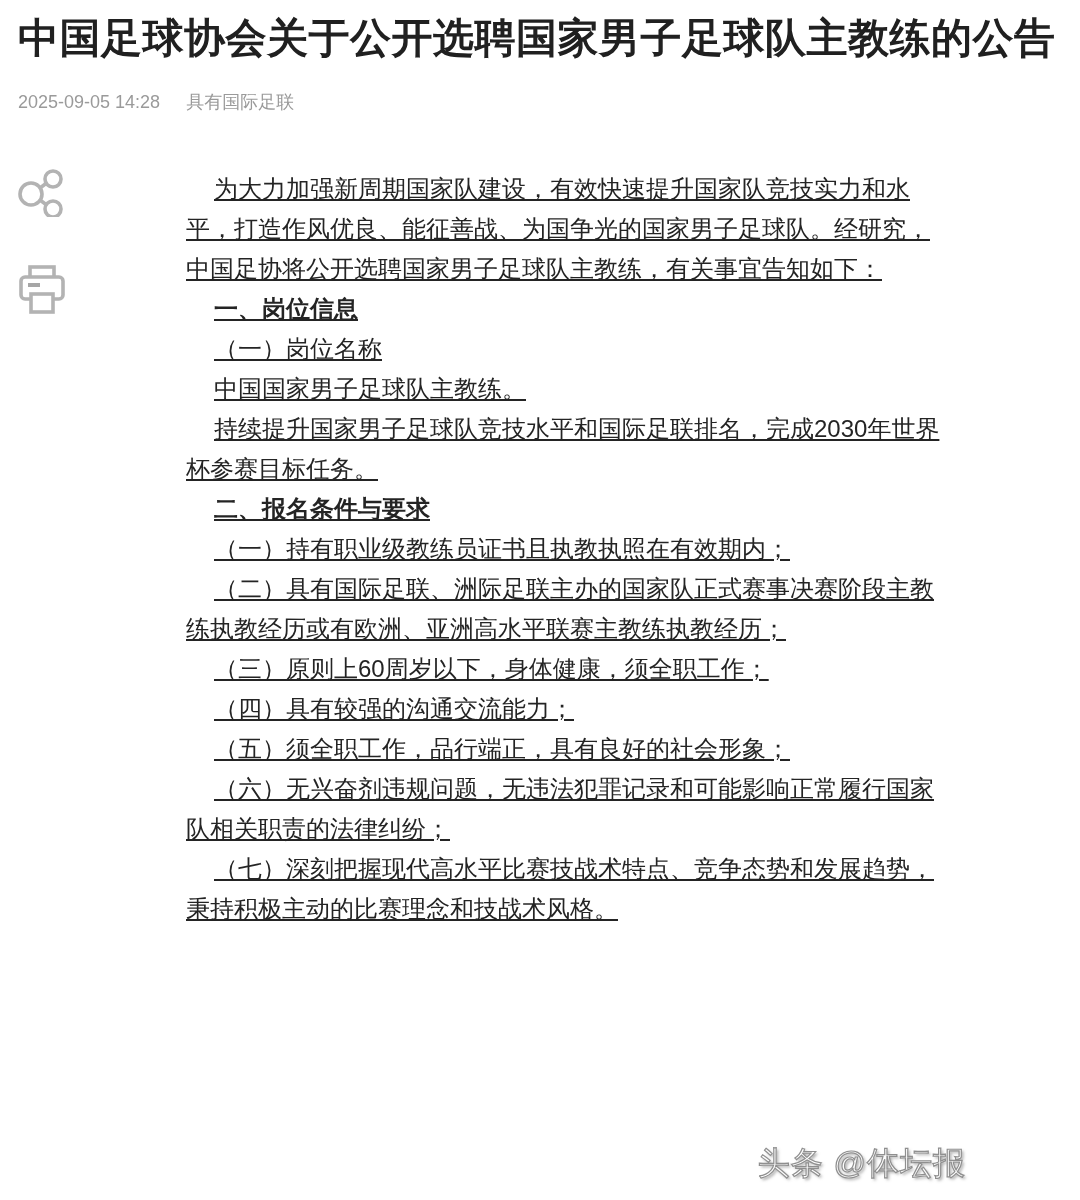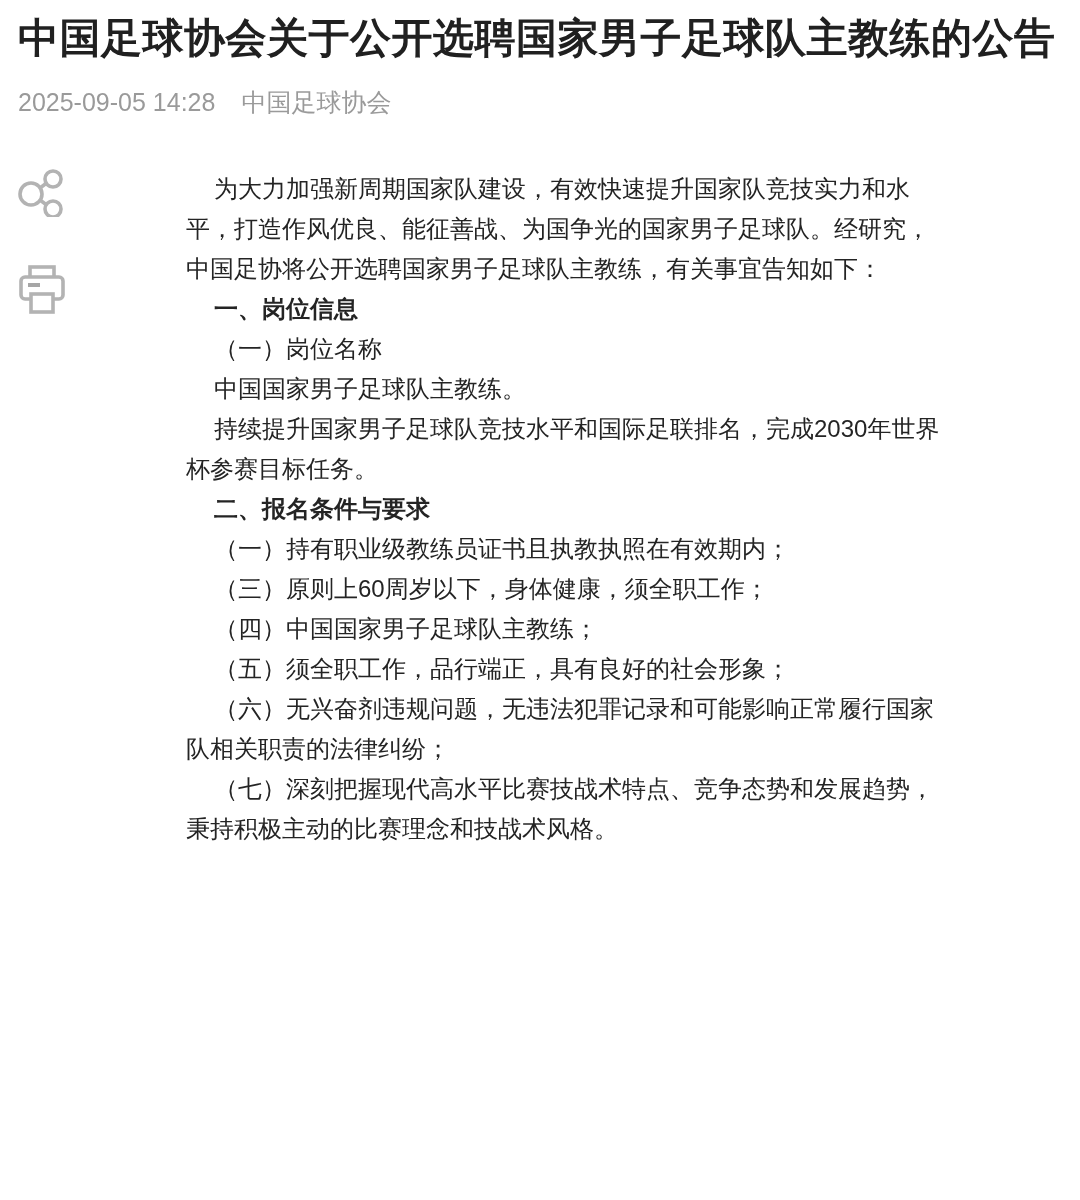--- a/index.html
+++ b/index.html
@@ -17,21 +17,21 @@
   .article-title {
     font-size: 41px;
     font-weight: 700;
     color: #202020;
     line-height: 48px;
     letter-spacing: 0.5px;
     white-space: nowrap;
   }
   .meta-row {
     margin-top: 27px;
-    font-size: 25px;
+    font-size: 18px;
     line-height: 26px;
     color: #9a9a9a;
     display: flex;
     align-items: flex-start;
   }
   .meta-row .publish-date { margin-right: 26px; }
 
   
   .article-wrap {
     margin-top: 54px;
@@ -52,20 +52,21 @@
     padding: 0;
     cursor: pointer;
   }
   .tool-btn + .tool-btn { margin-top: 47px; }
   .tool-btn svg { display: block; }
 
   .article-body {
     flex: 1 1 auto;
     padding-right: 29px;
     color: #242424;
+    text-decoration: underline;
   }
   .article-body p,
   .article-body h2 {
     font-size: 24px;
     line-height: 40px;
     text-indent: 28px;
     margin-top: 0;
     font-weight: 400;
     color: #242424;
     word-break: normal;
@@ -91,21 +92,21 @@
 </style>
 </head>
 <body>
 
 <div class="page">
 
   <header class="header">
     <h1 class="article-title">中国足球协会关于公开选聘国家男子足球队主教练的公告</h1>
     <div class="meta-row">
       <span class="publish-date">2025-09-05 14:28</span>
-      <span class="source-name">中国足球协会</span>
+      <span class="source-name">具有国际足联</span>
     </div>
   </header>
 
   <div class="article-wrap">
 
     <aside class="tool-rail">
       <button class="tool-btn" aria-label="share">
         <svg width="46" height="48" viewBox="0 0 46 48" fill="none" stroke="#b3b3b3" stroke-width="3.6">
           <circle cx="13" cy="25" r="11"></circle>
           <circle cx="35" cy="10" r="8"></circle>
@@ -125,23 +126,25 @@
     </aside>
 
     <article class="article-body">
         <p>为大力加强新周期国家队建设，有效快速提升国家队竞技实力和水平，打造作风优良、能征善战、为国争光的国家男子足球队。经研究，中国足协将公开选聘国家男子足球队主教练，有关事宜告知如下：</p>
         <h2>一、岗位信息</h2>
         <p>（一）岗位名称</p>
         <p>中国国家男子足球队主教练。</p>
         <p>持续提升国家男子足球队竞技水平和国际足联排名，完成2030年世界杯参赛目标任务。</p>
         <h2>二、报名条件与要求</h2>
         <p>（一）持有职业级教练员证书且执教执照在有效期内；</p>
+        <p>（二）具有国际足联、洲际足联主办的国家队正式赛事决赛阶段主教练执教经历或有欧洲、亚洲高水平联赛主教练执教经历；</p>
         <p>（三）原则上60周岁以下，身体健康，须全职工作；</p>
-        <p>（四）中国国家男子足球队主教练；</p>
+        <p>（四）具有较强的沟通交流能力；</p>
         <p>（五）须全职工作，品行端正，具有良好的社会形象；</p>
         <p>（六）无兴奋剂违规问题，无违法犯罪记录和可能影响正常履行国家队相关职责的法律纠纷；</p>
         <p>（七）深刻把握现代高水平比赛技战术特点、竞争态势和发展趋势，秉持积极主动的比赛理念和技战术风格。</p>
       </article>
 
   </div>
 
+  <div class="watermark">头条 @体坛报</div>
 
 </div>
 
 </body></html>

